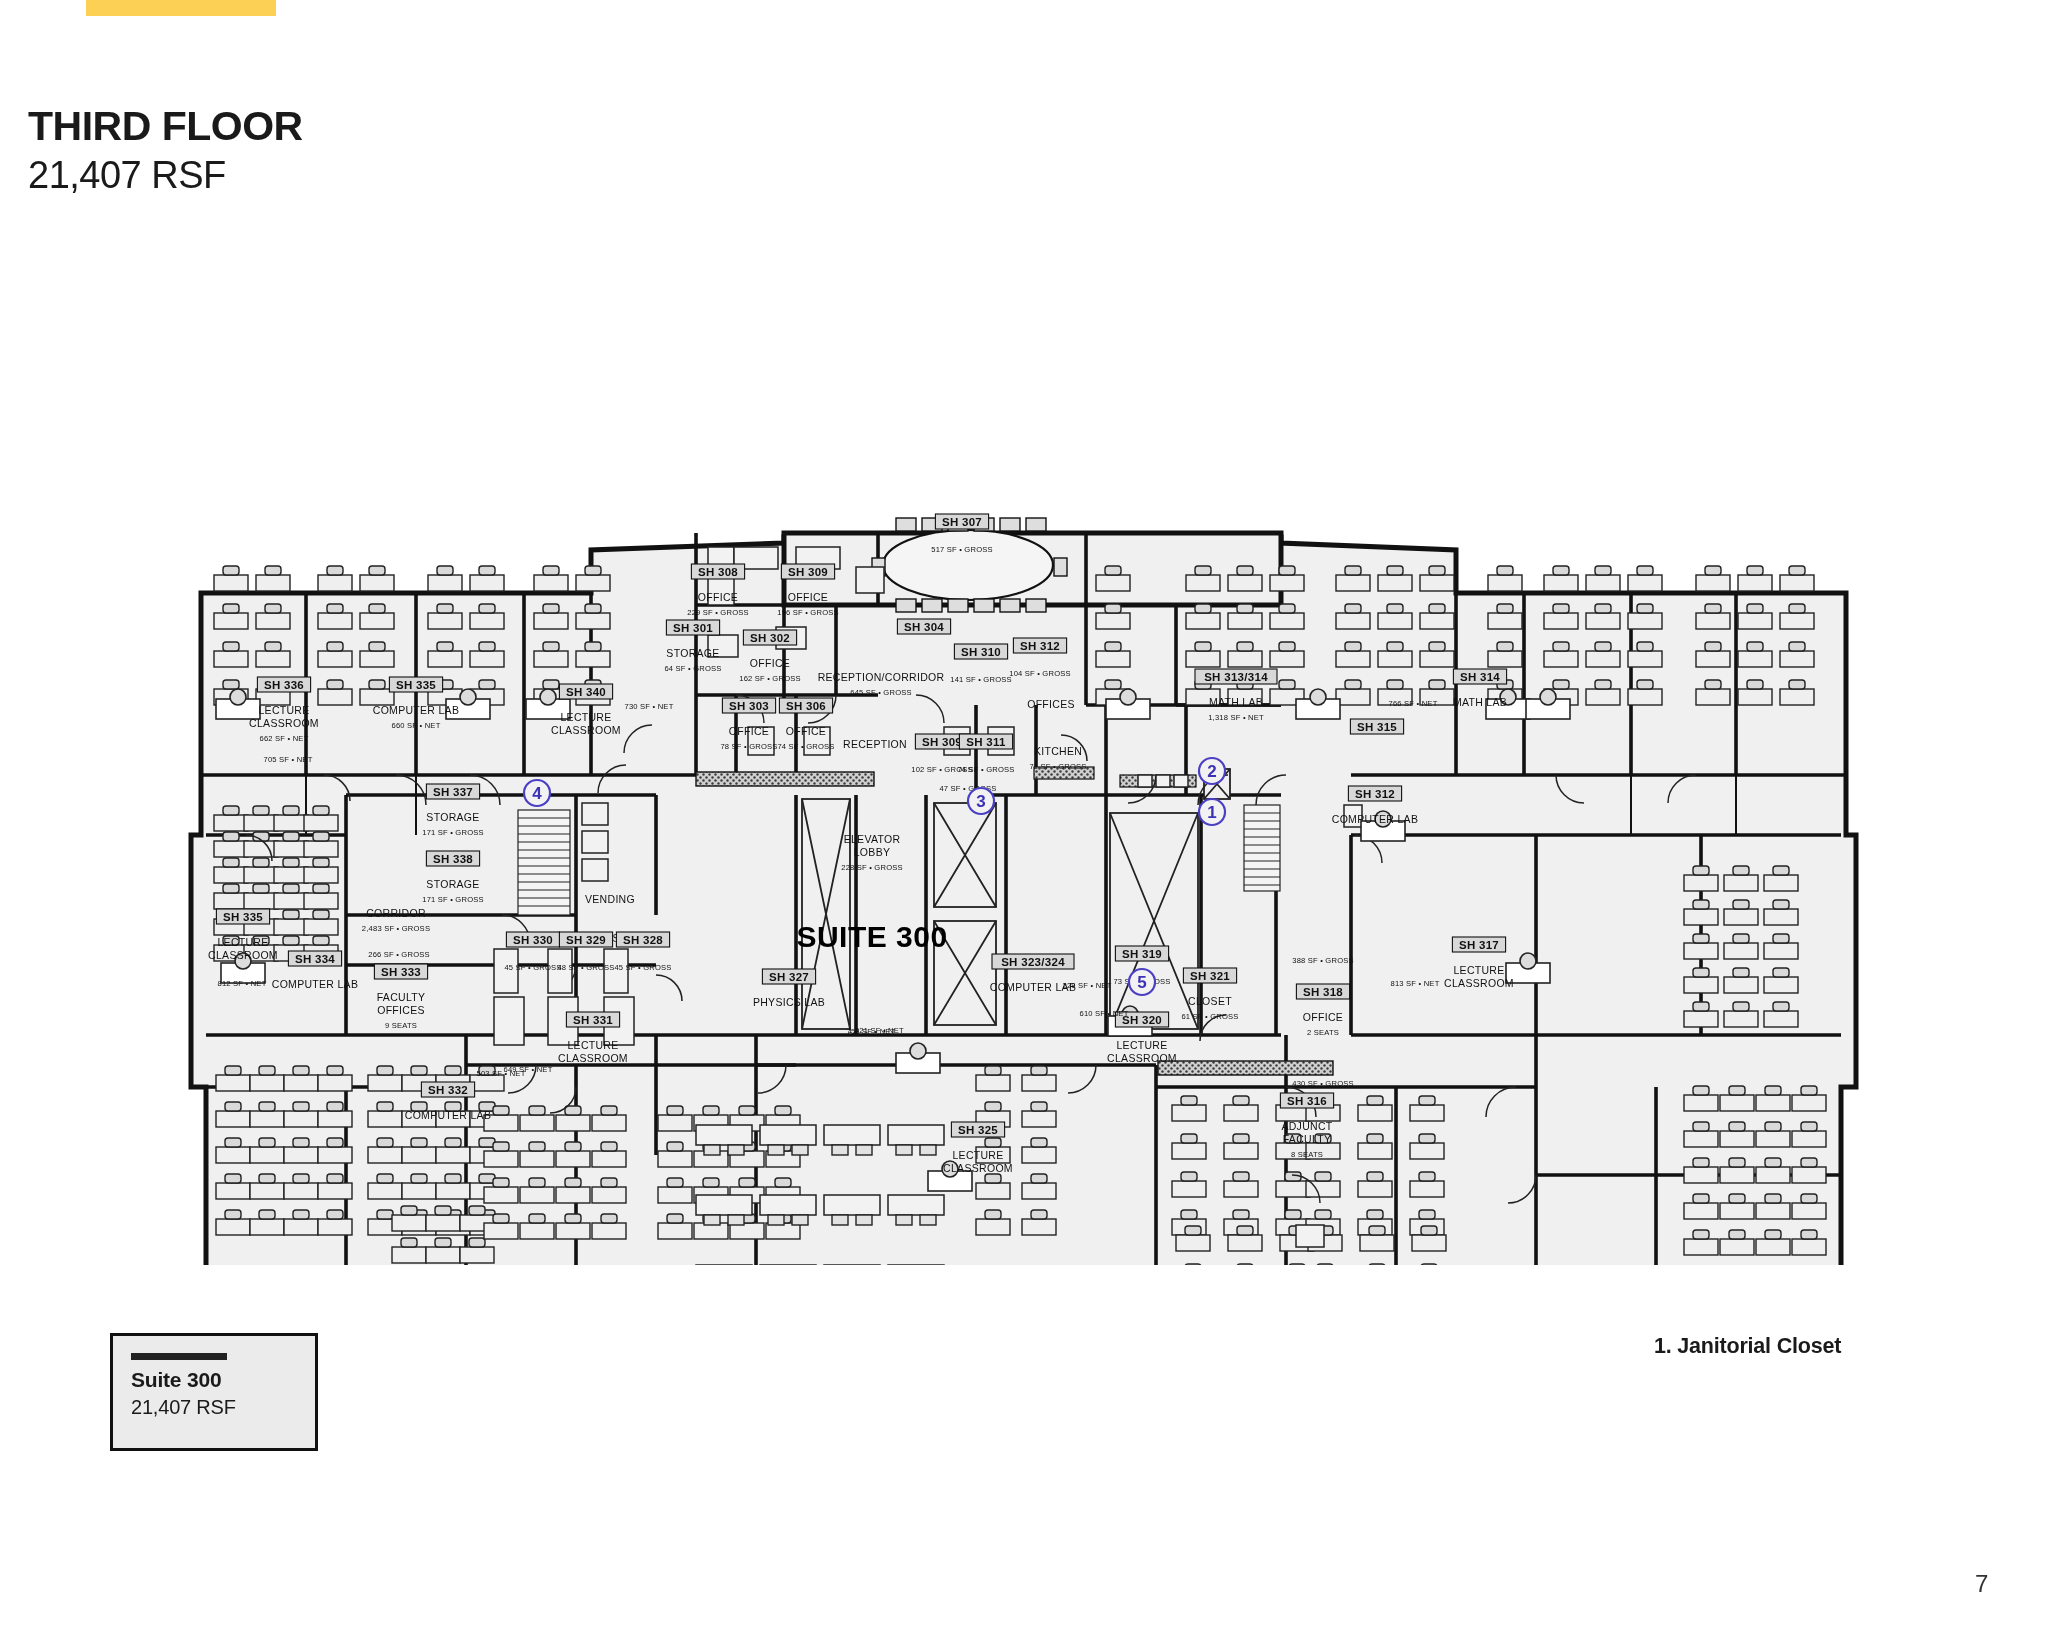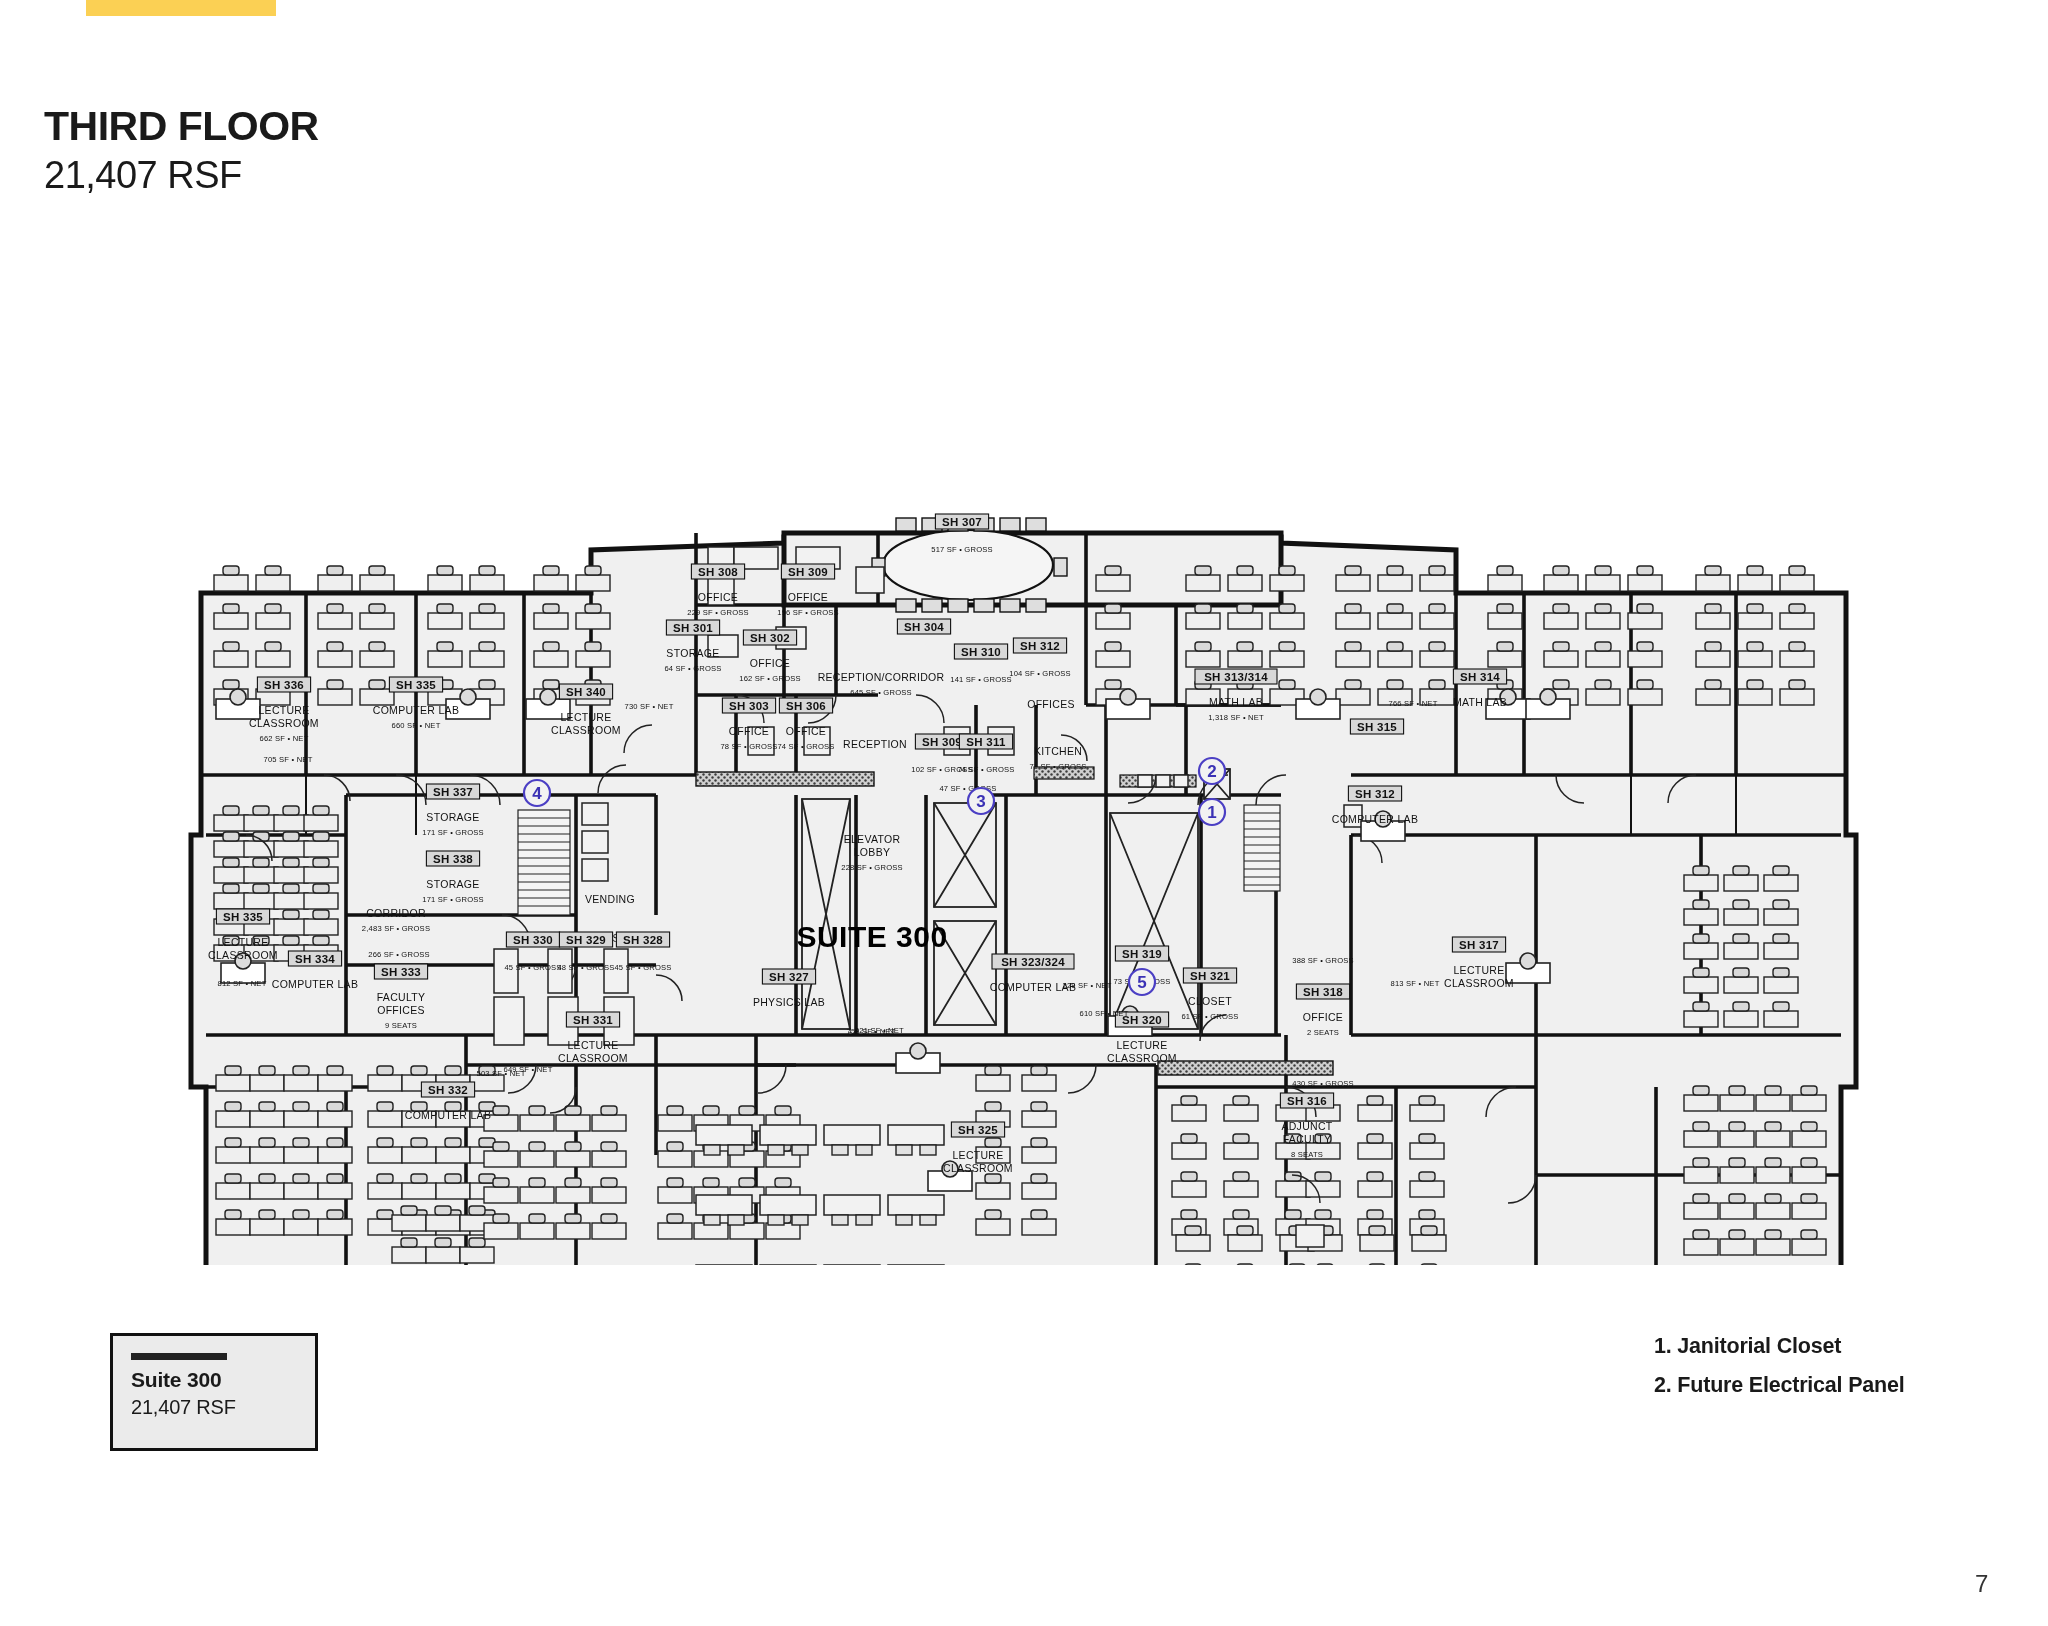--- a/index.html
+++ b/index.html
@@ -2,21 +2,21 @@
 <html><head>
 <meta charset="utf-8">
 <style>
   html,body{margin:0;padding:0;background:#ffffff;}
   body{width:2048px;height:1626px;position:relative;font-family:"Liberation Sans",sans-serif;color:#1a1a1a;overflow:hidden;}
 
   
   #accent-bar{position:absolute;left:86px;top:0;width:190px;height:16px;}
 
   
-  #page-header{position:absolute;left:44px;top:105px;width:700px;}
+  #page-header{position:absolute;left:28px;top:105px;width:700px;}
   #floor-title{font-size:41px;font-weight:bold;letter-spacing:-0.5px;line-height:1.04;margin:0;}
   #floor-rsf{font-size:38px;font-weight:normal;letter-spacing:-0.5px;line-height:1.12;margin:6px 0 0 0;}
 
   
   #floorplan{position:absolute;left:96px;top:275px;width:1870px;height:990px;}
   #plan-svg{position:absolute;left:0;top:0;width:1870px;height:990px;}
 
   .rm-txt{font-family:"Liberation Sans",sans-serif;fill:#111;text-anchor:middle;}
   .rm-tag{font-size:11.5px;font-weight:bold;letter-spacing:.3px;}
   .rm-name{font-size:10.5px;letter-spacing:.3px;}
@@ -917,16 +917,15 @@
 </div>
 
 <div id="suite-legend">
   <div id="suite-swatch"></div>
   <div id="suite-legend-title">Suite 300</div>
   <div id="suite-legend-rsf">21,407 RSF</div>
 </div>
 
 <div id="notes-list">
     <div class="note-row">1. Janitorial Closet</div>
-    <div class="note-row">2. Future Electrical Panel</div>
   </div>
 
 <div id="page-number">7</div>
 
 </body></html>

